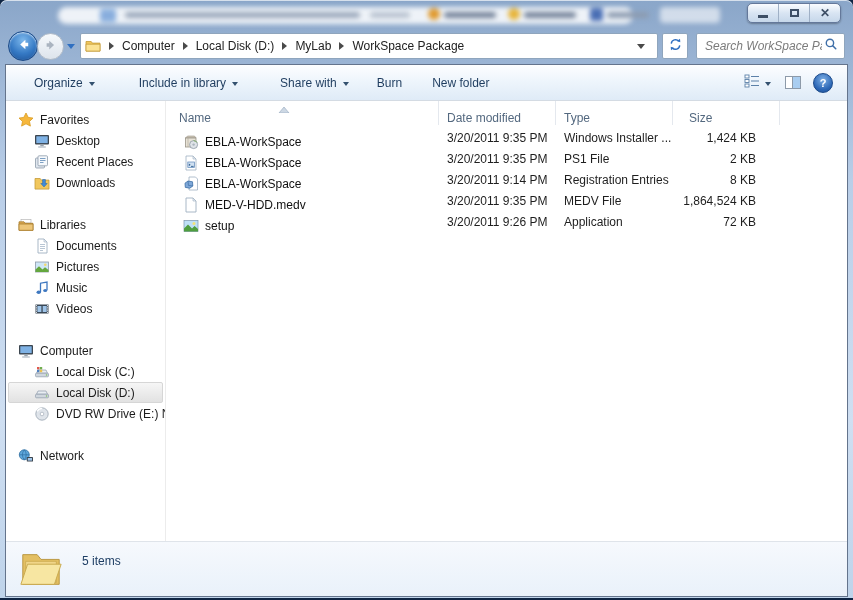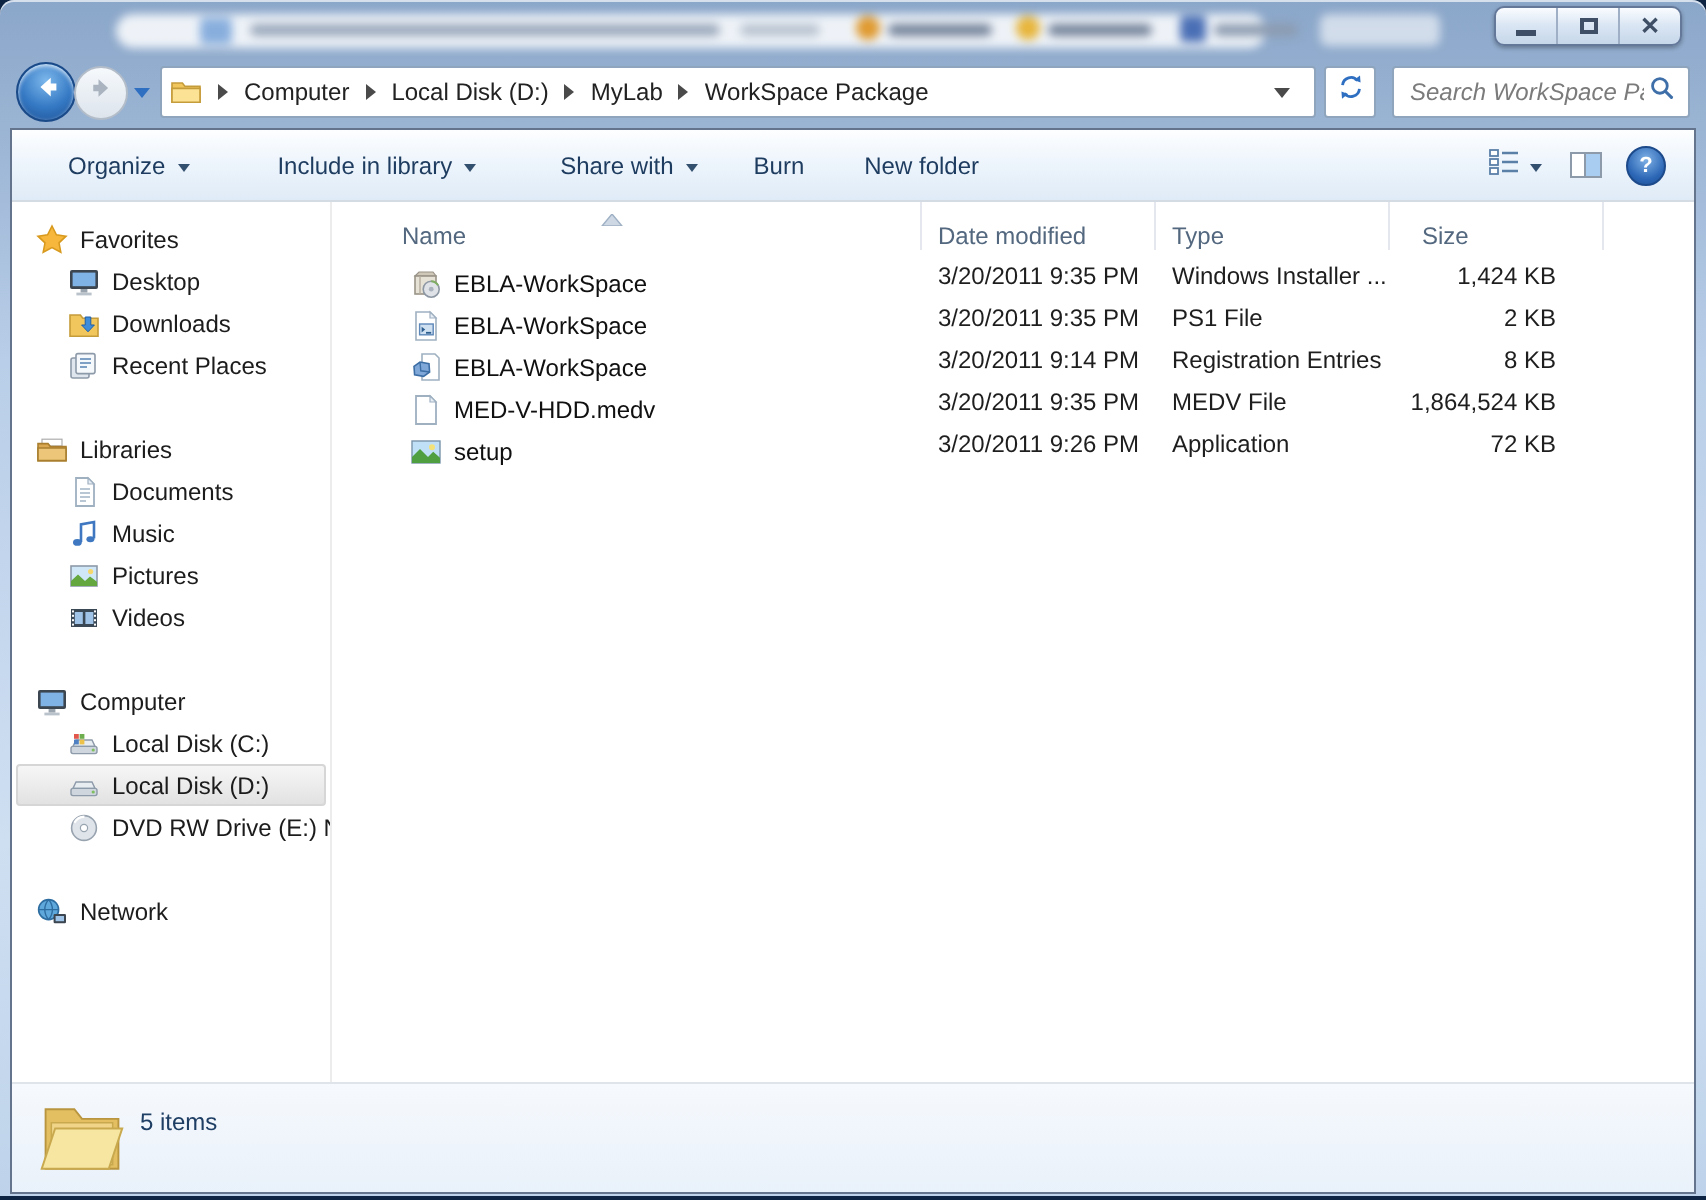--- a/index.html
+++ b/index.html
@@ -64,21 +64,21 @@
            display:flex;align-items:center;padding:0 10px;font-size:12px;color:#1e3c5f;flex:0 0 auto;}
   .tb-item{display:flex;align-items:center;gap:6px;padding:5px 8px;border-radius:3px;cursor:default;white-space:nowrap;}
   .tb-arrow{width:0;height:0;border-left:3.5px solid transparent;border-right:3.5px solid transparent;
             border-top:4px solid #33516f;margin-top:2px;}
   .tb-right{margin-left:auto;display:flex;align-items:center;gap:12px;padding-right:4px;}
   .help-btn{width:18px;height:18px;border-radius:50%;background:radial-gradient(circle at 50% 32%,#7fb1e6,#2b66b5 65%,#1d4d92);
             border:1px solid #1c4a8a;color:#fff;font-size:11px;font-weight:bold;display:flex;align-items:center;justify-content:center;}
   .preview-ic{width:16px;height:13px;border:1px solid #8d9aa9;background:#fff;box-sizing:border-box;display:flex;}
   .preview-ic i{display:block;width:50%;margin-left:auto;background:#a9cdf0;border-left:1px solid #8d9aa9;}
   
-  .body-row{flex:1;display:flex;min-height:0;gap:22px;}
+  .body-row{flex:1;display:flex;min-height:0;}
   .sidebar{width:160px;flex:0 0 160px;border-right:1px solid #ececec;padding-top:8px;box-sizing:border-box;
            font-size:12px;color:#1c1c1c;overflow:hidden;}
   .s-row{height:21px;display:flex;align-items:center;gap:6px;padding-left:12px;white-space:nowrap;cursor:default;}
   .s-row.child{padding-left:28px;}
   .s-row.selected{margin:0 2px;height:19px;border:1px solid #d6d6d6;border-radius:2px;
                   background:linear-gradient(#f6f6f6,#e2e2e2);padding-left:25px;}
   .s-spacer{height:21px;}
   .ic{width:16px;height:16px;flex:0 0 16px;display:inline-flex;}
   .ic svg{width:16px;height:16px;}
   
@@ -96,21 +96,21 @@
   .c-name{width:273px;box-sizing:border-box;padding-left:17px;display:flex;align-items:center;gap:6px;
           white-space:nowrap;overflow:hidden;color:#101010;}
   .c-date{width:117px;box-sizing:border-box;padding-left:8px;color:#1e1e1e;}
   .c-type{width:117px;box-sizing:border-box;padding-left:8px;white-space:nowrap;overflow:hidden;}
   .c-size{width:107px;box-sizing:border-box;padding-right:24px;text-align:right;}
   .fic{width:16px;height:16px;flex:0 0 16px;display:inline-flex;}
   .fic svg{width:16px;height:16px;}
   
   .details{height:54px;flex:0 0 54px;background:linear-gradient(#f6f9fd,#e9f1fa);border-top:1px solid #dfe4ea;position:relative;}
   .details .bigfolder{position:absolute;left:12px;top:4px;width:46px;height:46px;}
-  .details .itemcount{position:absolute;left:64px;top:12px;color:#1e3e64;font-size:12px;}
+  .details .itemcount{position:absolute;left:76px;top:12px;color:#1e3e64;font-size:12px;}
 </style>
 </head>
 <body>
 
 <div class="window">
 
   <div class="titlebar">
     <div class="titlebar-bg">
       <div class="bb b-strip"></div>
       <div class="bb b-fav"></div>
@@ -262,36 +262,36 @@
                 <rect x="2.3" y="3.3" width="11.4" height="6.8" fill="#7fb2e5"></rect>
                 <rect x="6.3" y="11.5" width="3.4" height="1.8" fill="#9aa4ae"></rect>
                 <rect x="4.2" y="13.3" width="7.6" height="1.4" fill="#b9c2cb"></rect>
               </svg>
           </span>
           <span class="lbl">Desktop</span>
         </div>
         <div class="s-row child">
           <span class="ic">
             <svg viewBox="0 0 16 16">
-                <path d="M1 3.5h5.2l1.2 1.6H15v9H1z" fill="#f1c75d" stroke="#c59c3a" stroke-width=".8"></path>
-                <path d="M8.6 4.5v4H6.8l3.2 3.4 3.2-3.4h-1.8v-4z" fill="#3f8cda" stroke="#1d5fa8" stroke-width=".5"></path>
-              </svg>
-          </span>
-          <span class="lbl">Downloads</span>
-        </div>
-        <div class="s-row child">
-          <span class="ic">
-            <svg viewBox="0 0 16 16">
                 <rect x="1.5" y="4" width="9" height="10" rx="1" fill="#dfe6ee" stroke="#8d9aa9" stroke-width=".8"></rect>
                 <rect x="4" y="1.8" width="9.5" height="10" rx="1" fill="#f6f9fc" stroke="#8d9aa9" stroke-width=".8"></rect>
                 <path d="M6 4.5h5.5M6 6.5h5.5M6 8.5h3.5" stroke="#7da0c4" stroke-width="1"></path>
               </svg>
           </span>
           <span class="lbl">Recent Places</span>
         </div>
+        <div class="s-row child">
+          <span class="ic">
+            <svg viewBox="0 0 16 16">
+                <path d="M1 3.5h5.2l1.2 1.6H15v9H1z" fill="#f1c75d" stroke="#c59c3a" stroke-width=".8"></path>
+                <path d="M8.6 4.5v4H6.8l3.2 3.4 3.2-3.4h-1.8v-4z" fill="#3f8cda" stroke="#1d5fa8" stroke-width=".5"></path>
+              </svg>
+          </span>
+          <span class="lbl">Downloads</span>
+        </div>
         <div class="s-spacer"></div>
 
         <div class="s-row">
           <span class="ic">
             <svg viewBox="0 0 16 16">
                 <rect x="3" y="2.6" width="10" height="3.4" fill="#fff" stroke="#adadad" stroke-width=".6"></rect>
                 <path d="M1 4.8h5l1.2 1.5H15v7H1z" fill="#d9a851" stroke="#a97f2f" stroke-width=".8"></path>
                 <path d="M1 7h14v6.3H1z" fill="#edc679" stroke="#a97f2f" stroke-width=".8"></path>
               </svg>
           </span>
@@ -303,36 +303,36 @@
                 <path d="M4 1h6l3 3v11H4z" fill="#fff" stroke="#9fb0c1" stroke-width=".9"></path>
                 <path d="M10 1v3h3z" fill="#e8eef5" stroke="#9fb0c1" stroke-width=".6"></path>
                 <path d="M6 6.5h5M6 8.5h5M6 10.5h5M6 12.5h3" stroke="#b9c6d4" stroke-width="1"></path>
               </svg>
           </span>
           <span class="lbl">Documents</span>
         </div>
         <div class="s-row child">
           <span class="ic">
             <svg viewBox="0 0 16 16">
+                <rect x="1.5" y="3" width="13" height="10" fill="#cfe7f7" stroke="#8d9aa9" stroke-width=".8"></rect>
+                <path d="M1.5 10.5l3.5-3.2 3.5 3.2 2.5-2.2 3.5 2.6V13h-13z" fill="#64a73e"></path>
+                <circle cx="11.3" cy="5.8" r="1.3" fill="#f5d76e"></circle>
+              </svg>
+          </span>
+          <span class="lbl">Pictures</span>
+        </div>
+        <div class="s-row child">
+          <span class="ic">
+            <svg viewBox="0 0 16 16">
                 <path d="M6.5 12V3.2L13 2v8.3" fill="none" stroke="#3f78c0" stroke-width="1.3"></path>
                 <ellipse cx="4.7" cy="12.2" rx="2.2" ry="1.7" fill="#3f78c0"></ellipse>
                 <ellipse cx="11.2" cy="10.6" rx="2" ry="1.5" fill="#3f78c0"></ellipse>
               </svg>
           </span>
           <span class="lbl">Music</span>
-        </div>
-        <div class="s-row child">
-          <span class="ic">
-            <svg viewBox="0 0 16 16">
-                <rect x="1.5" y="3" width="13" height="10" fill="#cfe7f7" stroke="#8d9aa9" stroke-width=".8"></rect>
-                <path d="M1.5 10.5l3.5-3.2 3.5 3.2 2.5-2.2 3.5 2.6V13h-13z" fill="#64a73e"></path>
-                <circle cx="11.3" cy="5.8" r="1.3" fill="#f5d76e"></circle>
-              </svg>
-          </span>
-          <span class="lbl">Pictures</span>
         </div>
         <div class="s-row child">
           <span class="ic">
             <svg viewBox="0 0 16 16">
                 <rect x="1.5" y="3.5" width="13" height="9" fill="#3a4856"></rect>
                 <rect x="3.4" y="5" width="4" height="6" fill="#9fc4e8"></rect>
                 <rect x="8.7" y="5" width="4" height="6" fill="#9fc4e8"></rect>
                 <g fill="#fff">
                   <rect x="2" y="4.2" width="1" height="1"></rect>
                   <rect x="2" y="6.4" width="1" height="1"></rect>

